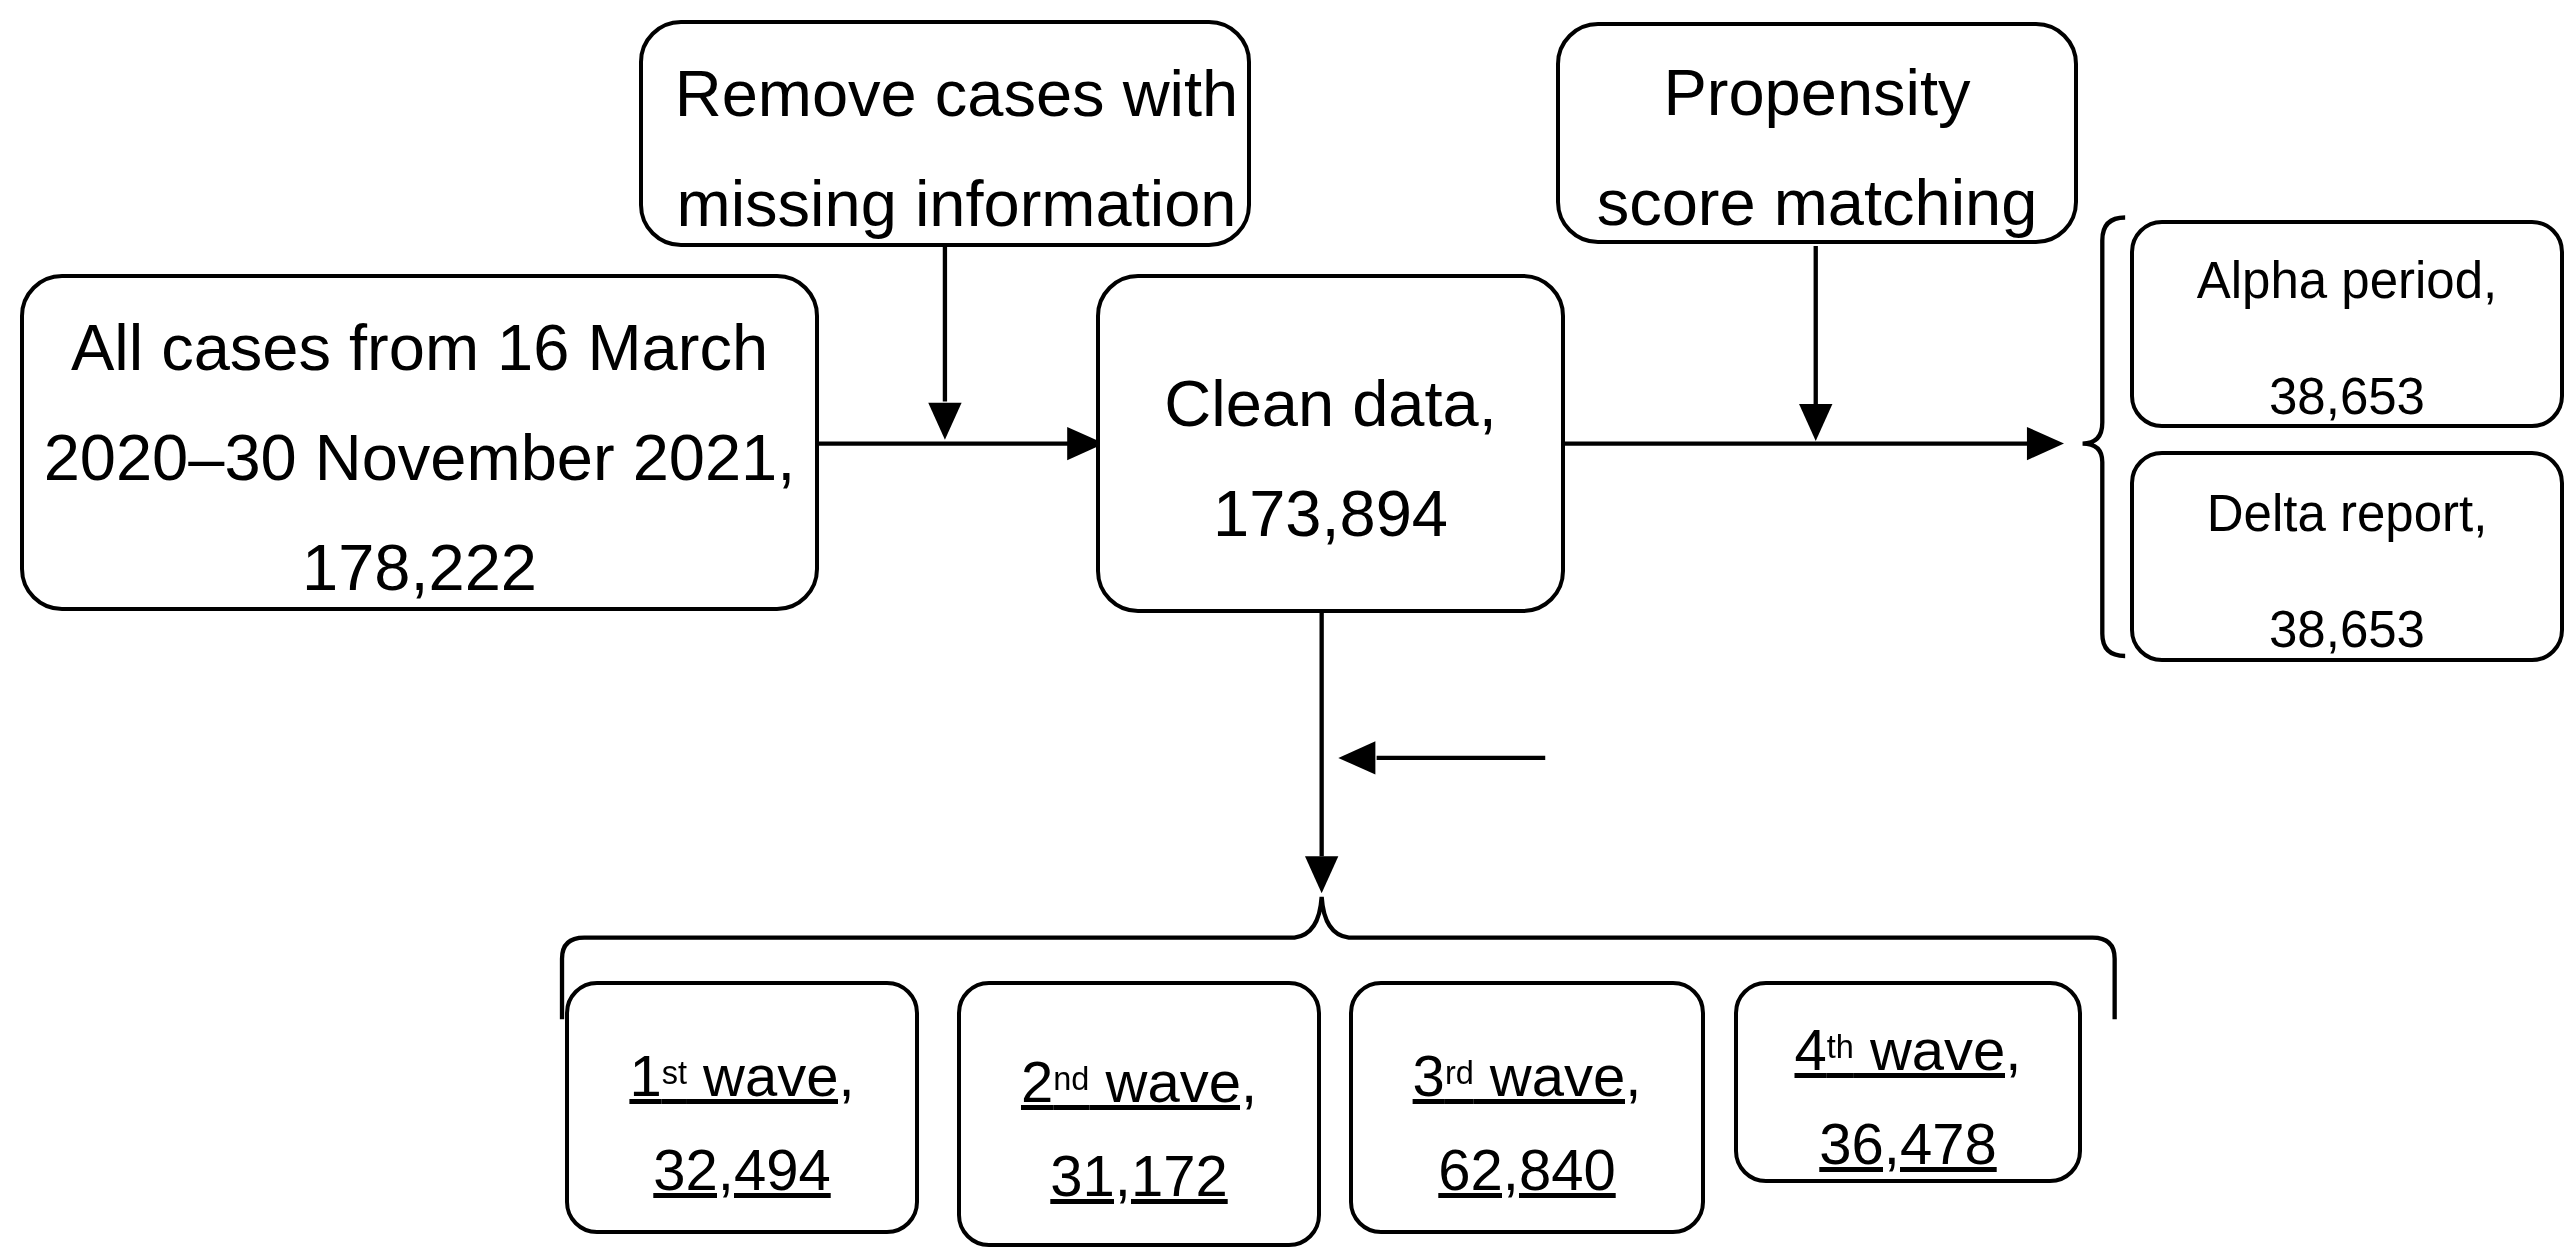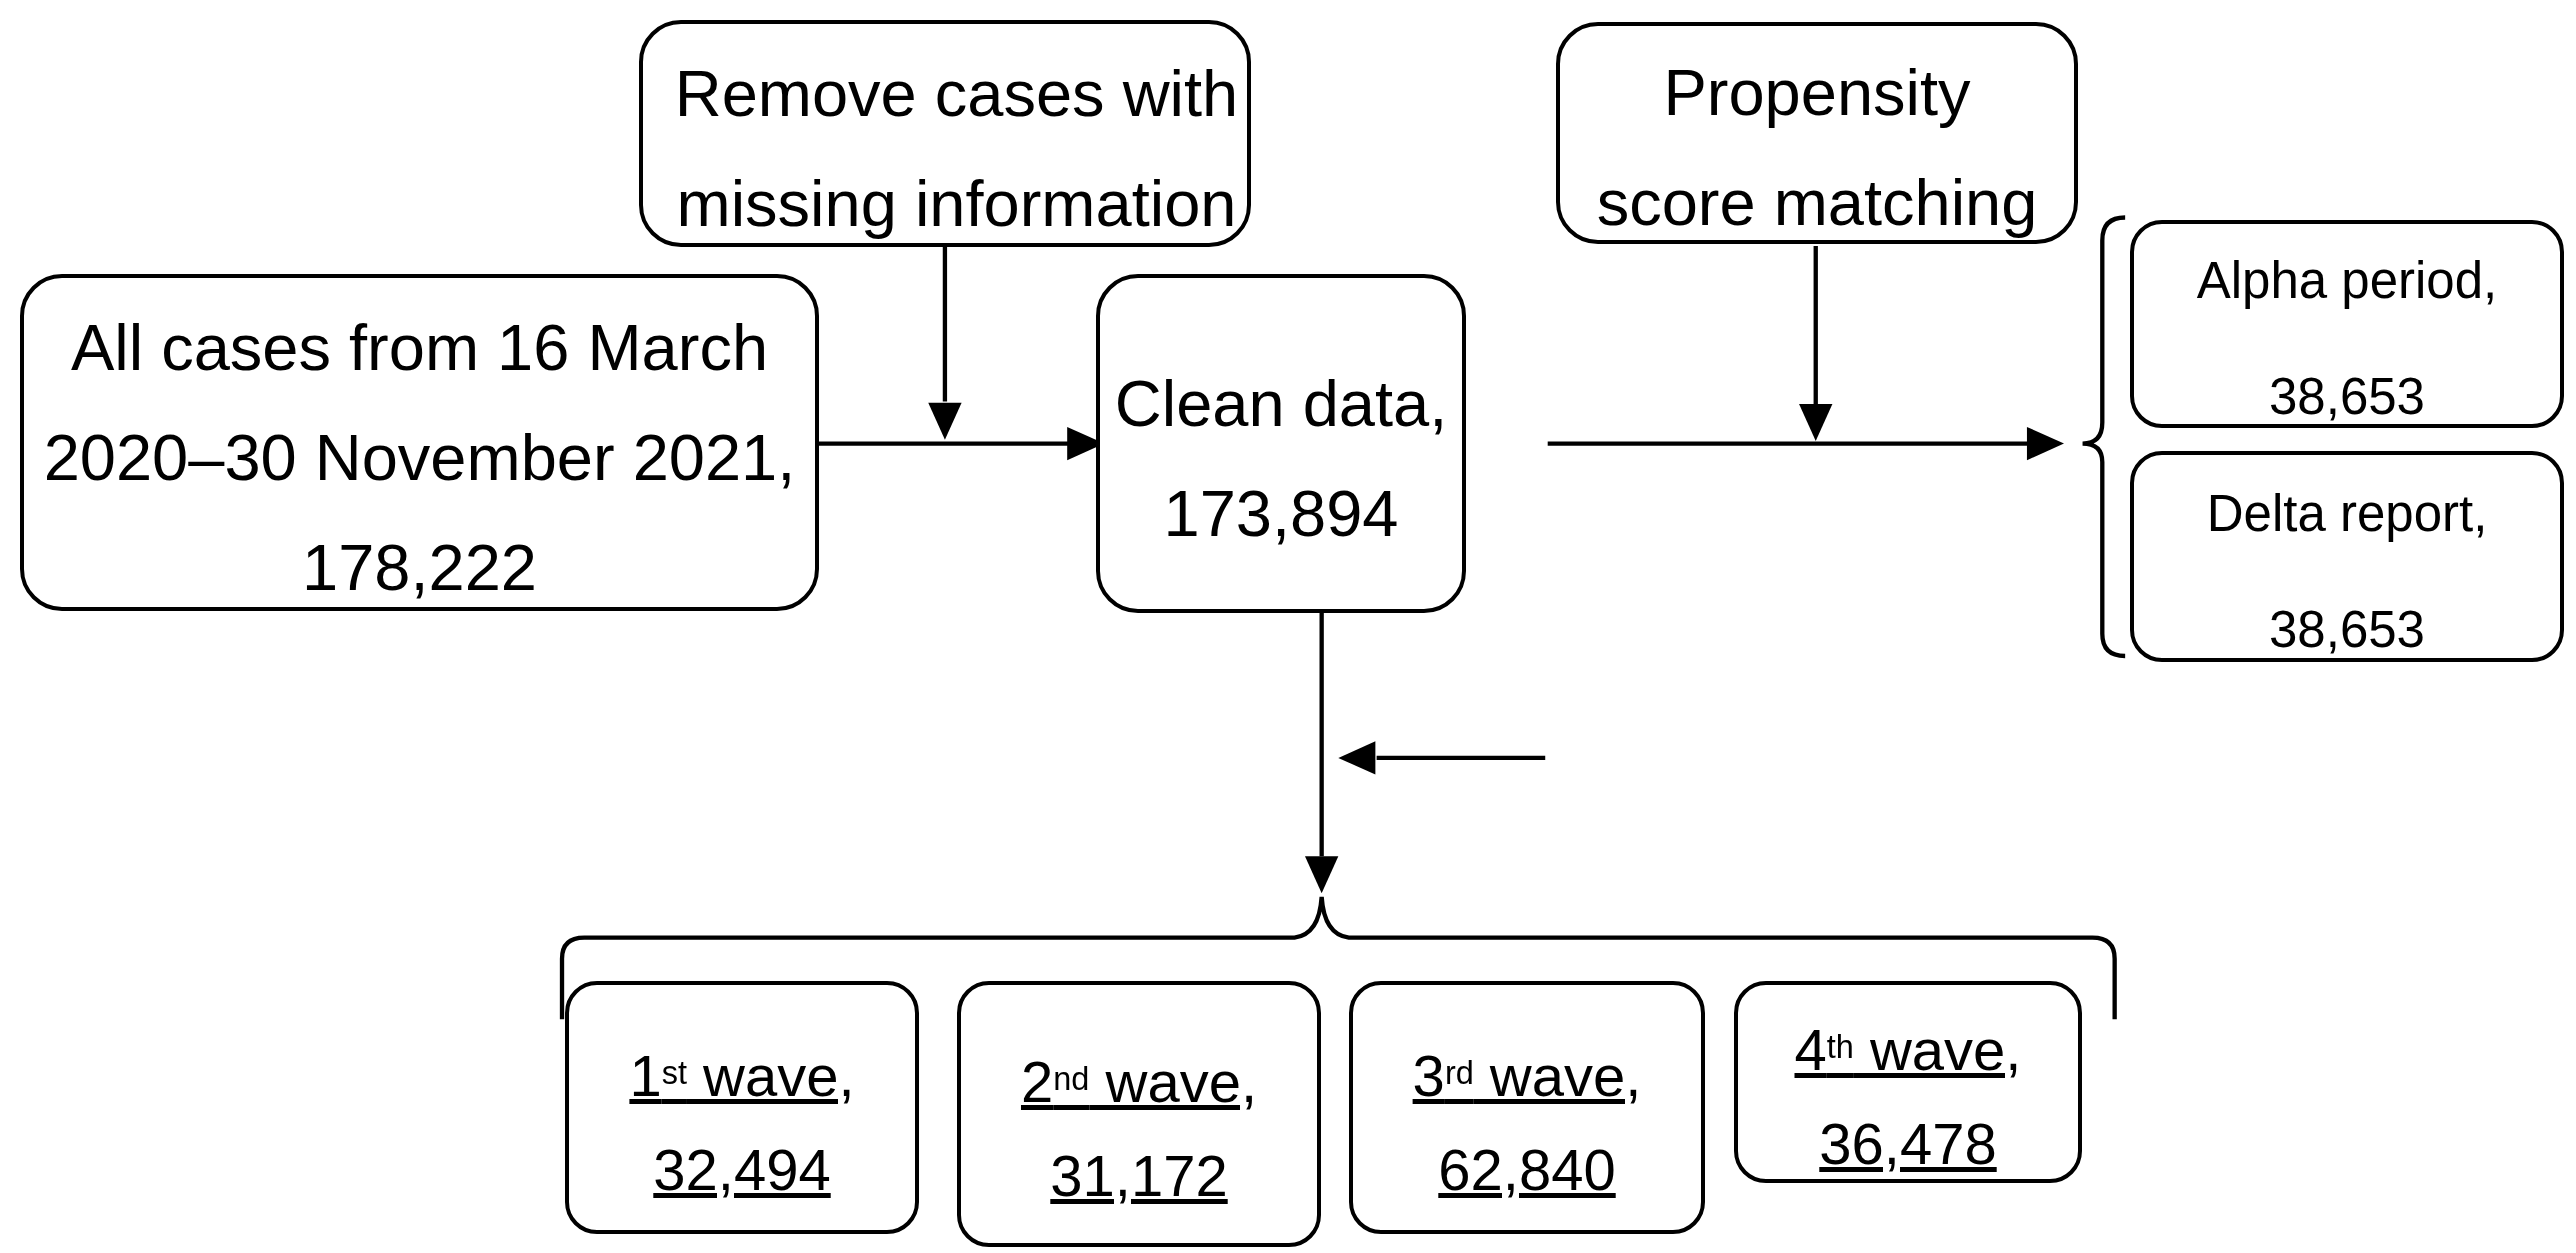--- a/index.html
+++ b/index.html
@@ -90,21 +90,21 @@
     </div>
   </div>
 
   <div class="node node-large" style="left:639px; top:20px; width:612px; height:227px;padding-left:23px;">
     <div class="inner">
       <div class="line">Remove cases with</div>
       <div class="line">missing information</div>
     </div>
   </div>
 
-  <div class="node node-large" style="left:1096px; top:274px; width:370px; height:339px;">
+  <div class="node node-large" style="left:1096px; top:274px; width:469px; height:339px;">
     <div class="inner">
       <div class="line">Clean data,</div>
       <div class="line">173,894</div>
     </div>
   </div>
 
   <div class="node node-large" style="left:1556px; top:22px; width:522px; height:222px;">
     <div class="inner">
       <div class="line">Propensity</div>
       <div class="line">score matching</div>

